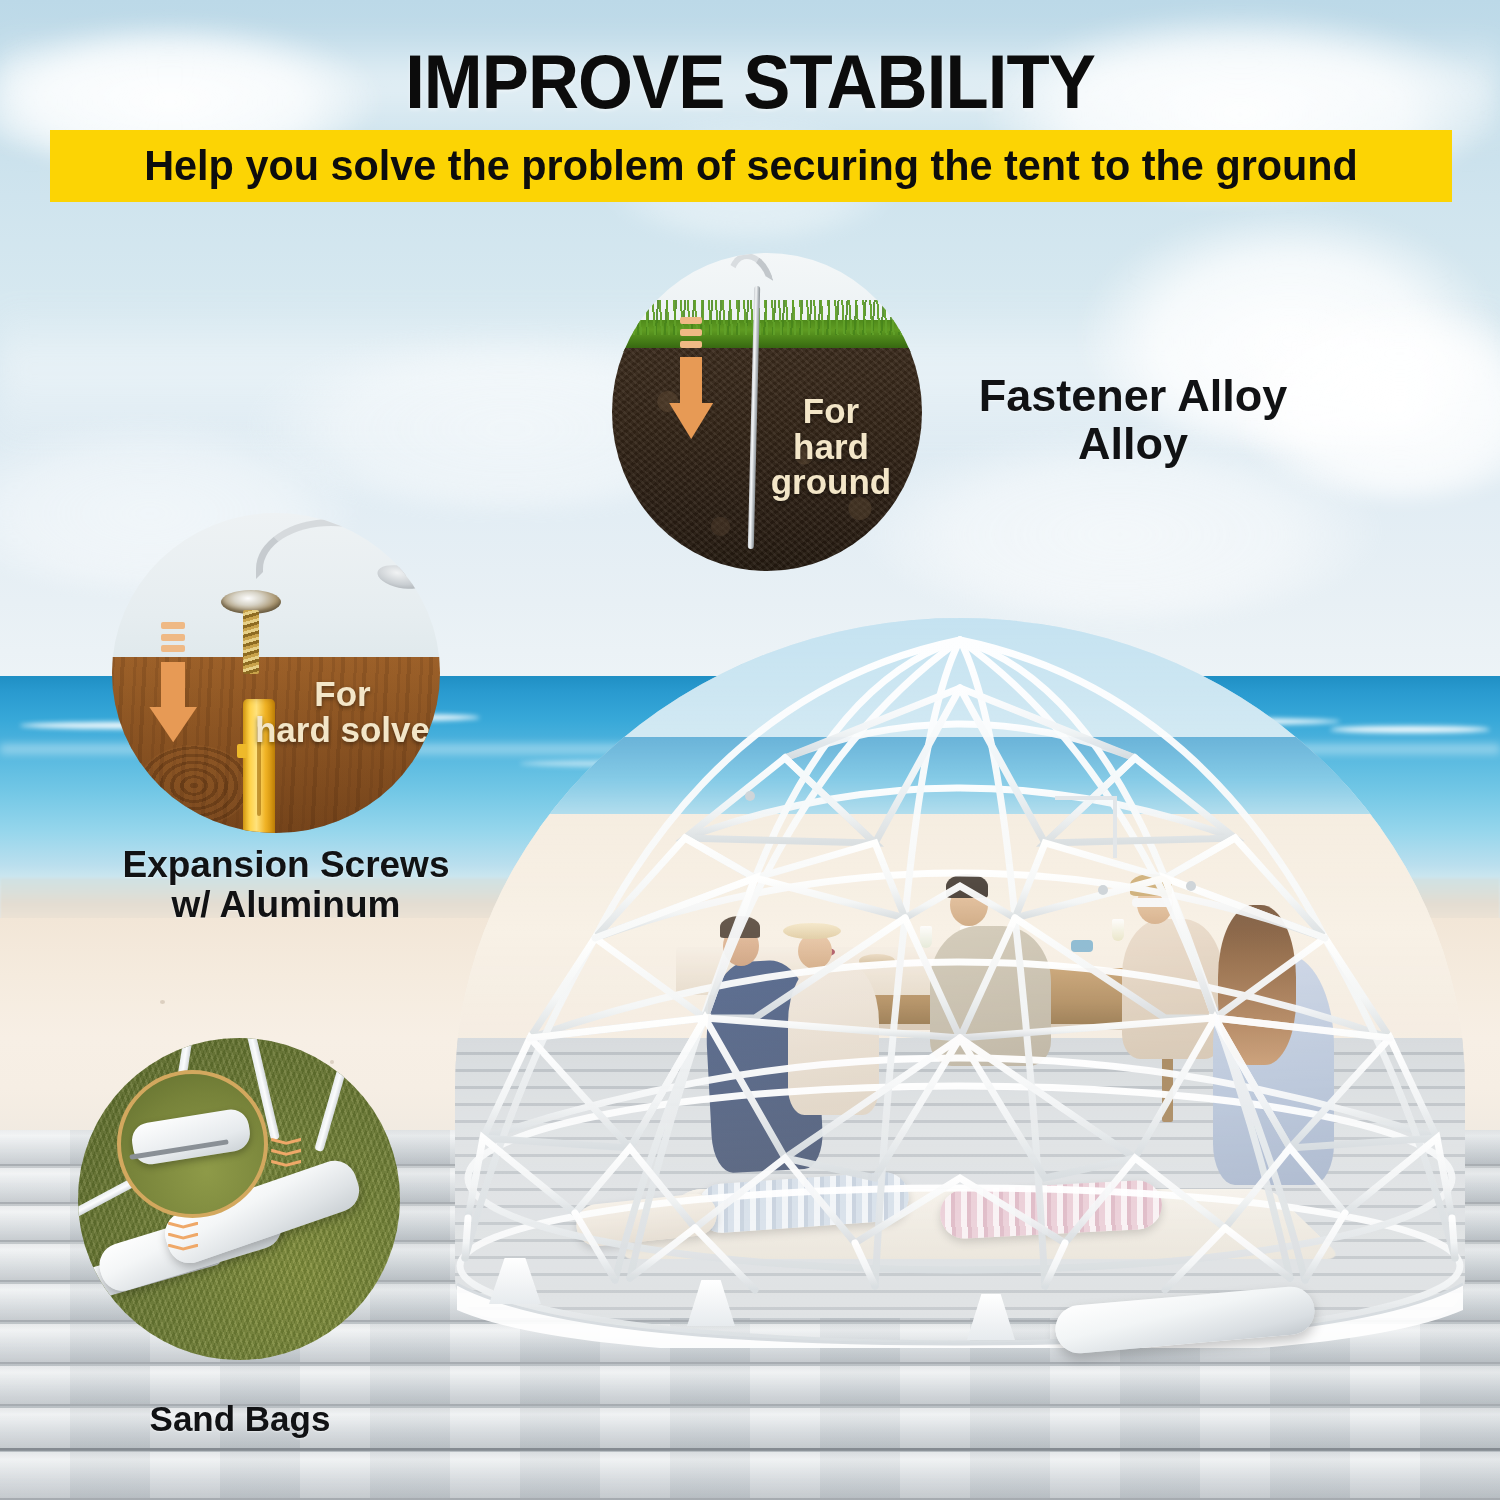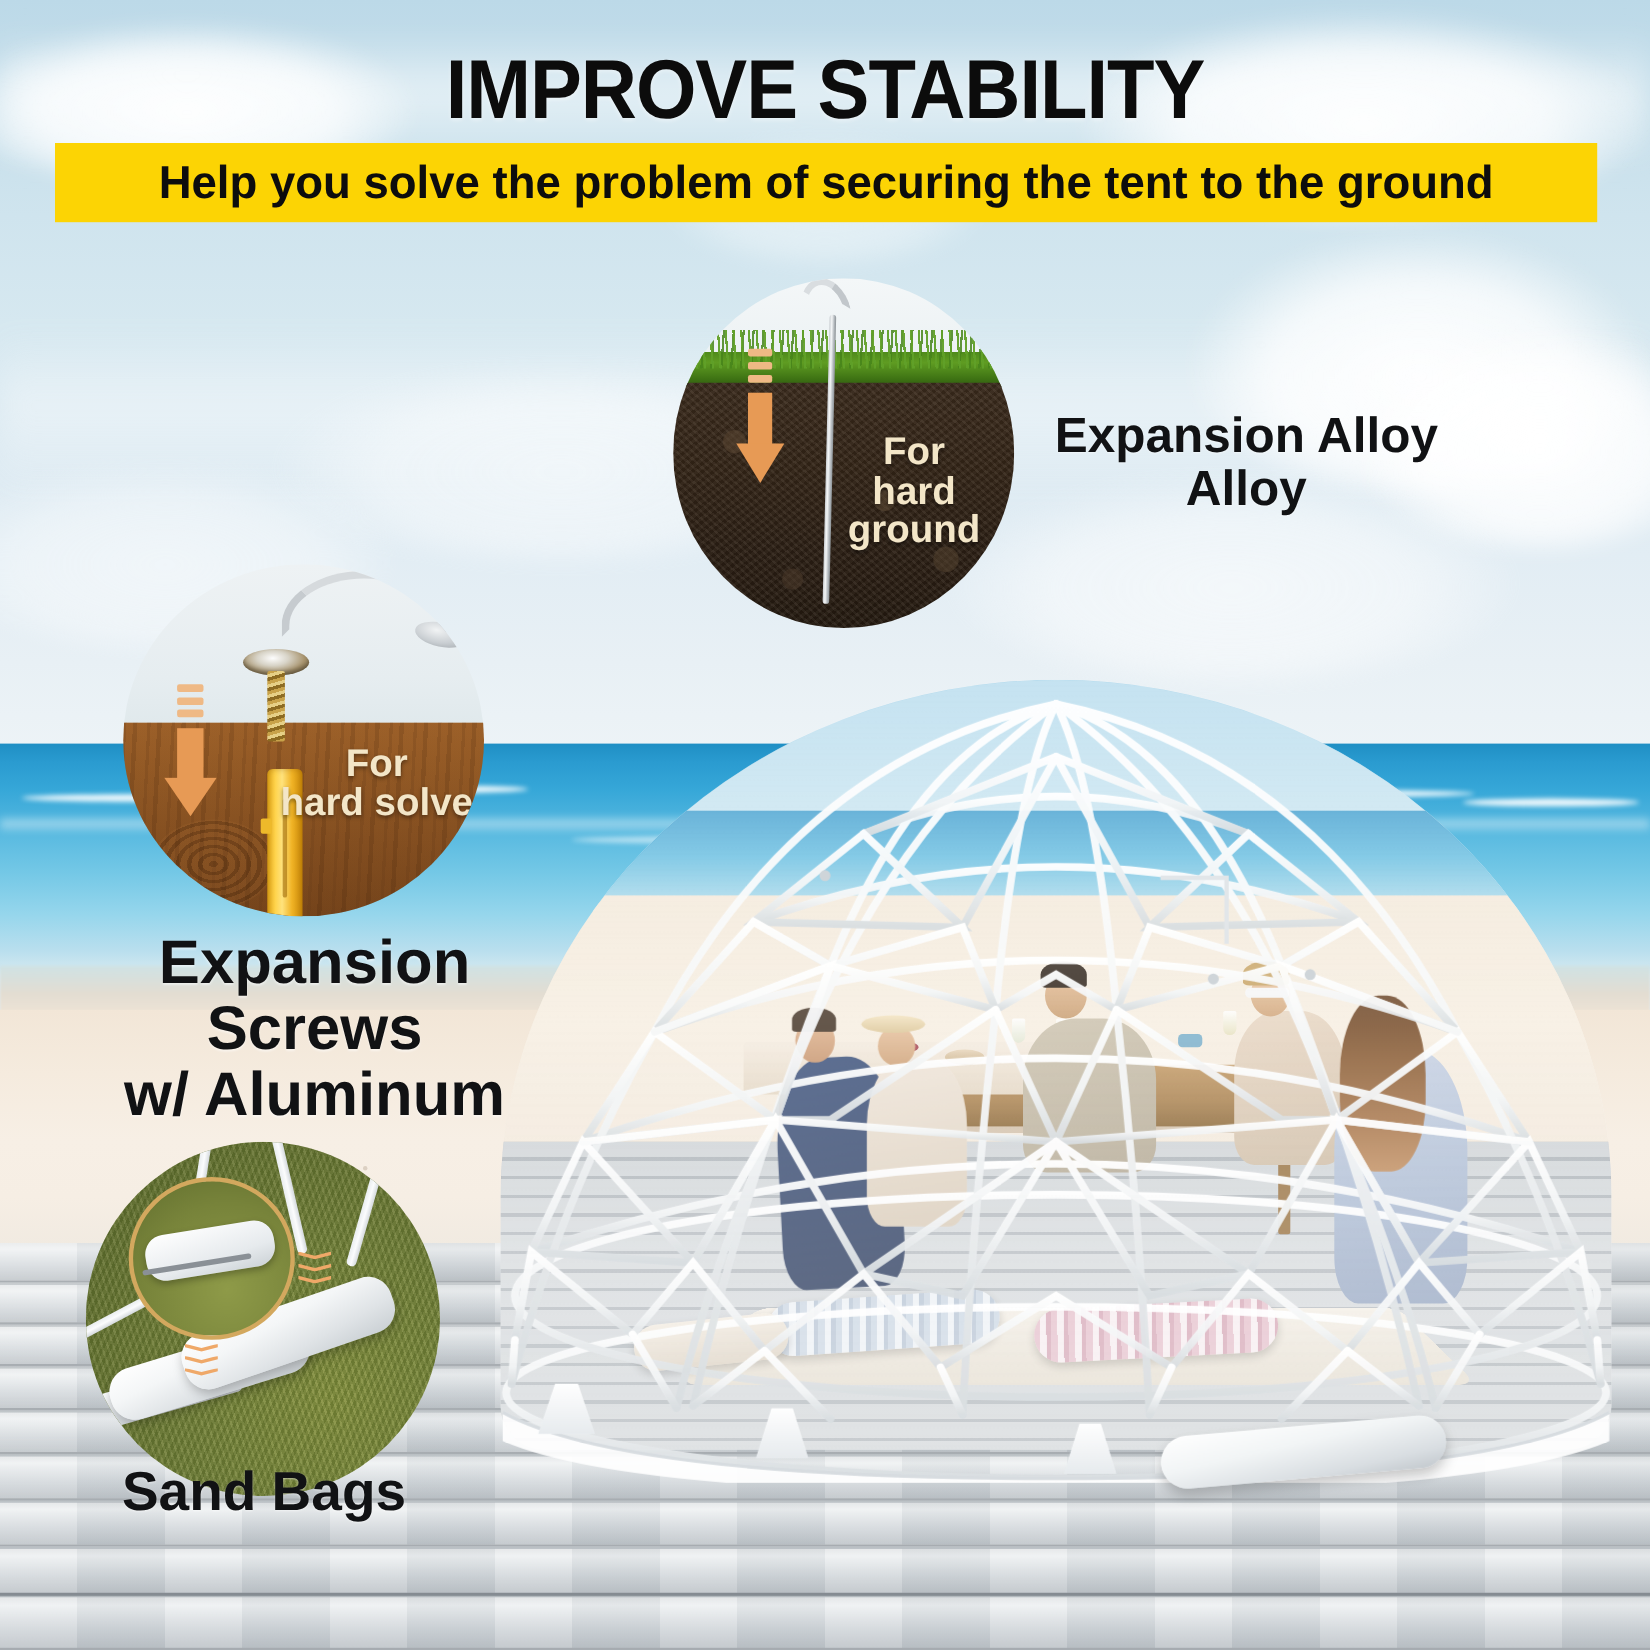--- a/index.html
+++ b/index.html
@@ -303,22 +303,22 @@
   #c-bags .chev.cv2{ left:28%; top:57%; width:30px; }
 
   
   .feature-label{
     position:absolute; color:#111214; font-weight:bold;
     line-height:1.07; text-align:center;
     font-family:"Liberation Sans", sans-serif;
     text-shadow:0 1px 2px rgba(255,255,255,.5);
   }
   #lbl-stakes{ left:918px; top:372px; width:430px; font-size:45px; }
-  #lbl-screws{ left:55px; top:845px; width:462px; font-size:56px; }
-  #lbl-bags  { left:80px; top:1330px; width:320px; font-size:50px; }
+  #lbl-screws{ left:55px; top:845px; width:462px; font-size:37px; }
+  #lbl-bags  { left:80px; top:1400px; width:320px; font-size:35px; }
 
   
   #dome-wrap{
     position:absolute; left:455px; top:618px; width:1010px; height:760px;
   }
   #dome-shell{
     position:absolute; left:0; top:0; width:1010px; height:700px;
     border-radius:505px 505px 40px 40px / 470px 470px 40px 40px;
     overflow:hidden;
     background:
@@ -660,21 +660,21 @@
     <span class="shaft"></span>
   </div>
 
   <div class="circ-label">
     <div>For</div>
     <div>hard ground</div>
   </div>
 </div>
 
 <div id="lbl-stakes" class="feature-label">
-  <div>Expansion Alloy</div>
+  <div>Fastener Alloy</div>
   <div>Alloy</div>
 </div>
 
 <div id="c-wood" class="callout">
   <div class="sky-part"></div>
   <div class="wood">
     <div class="woodring"></div>
   </div>
 
   <div class="hookwire"></div>

